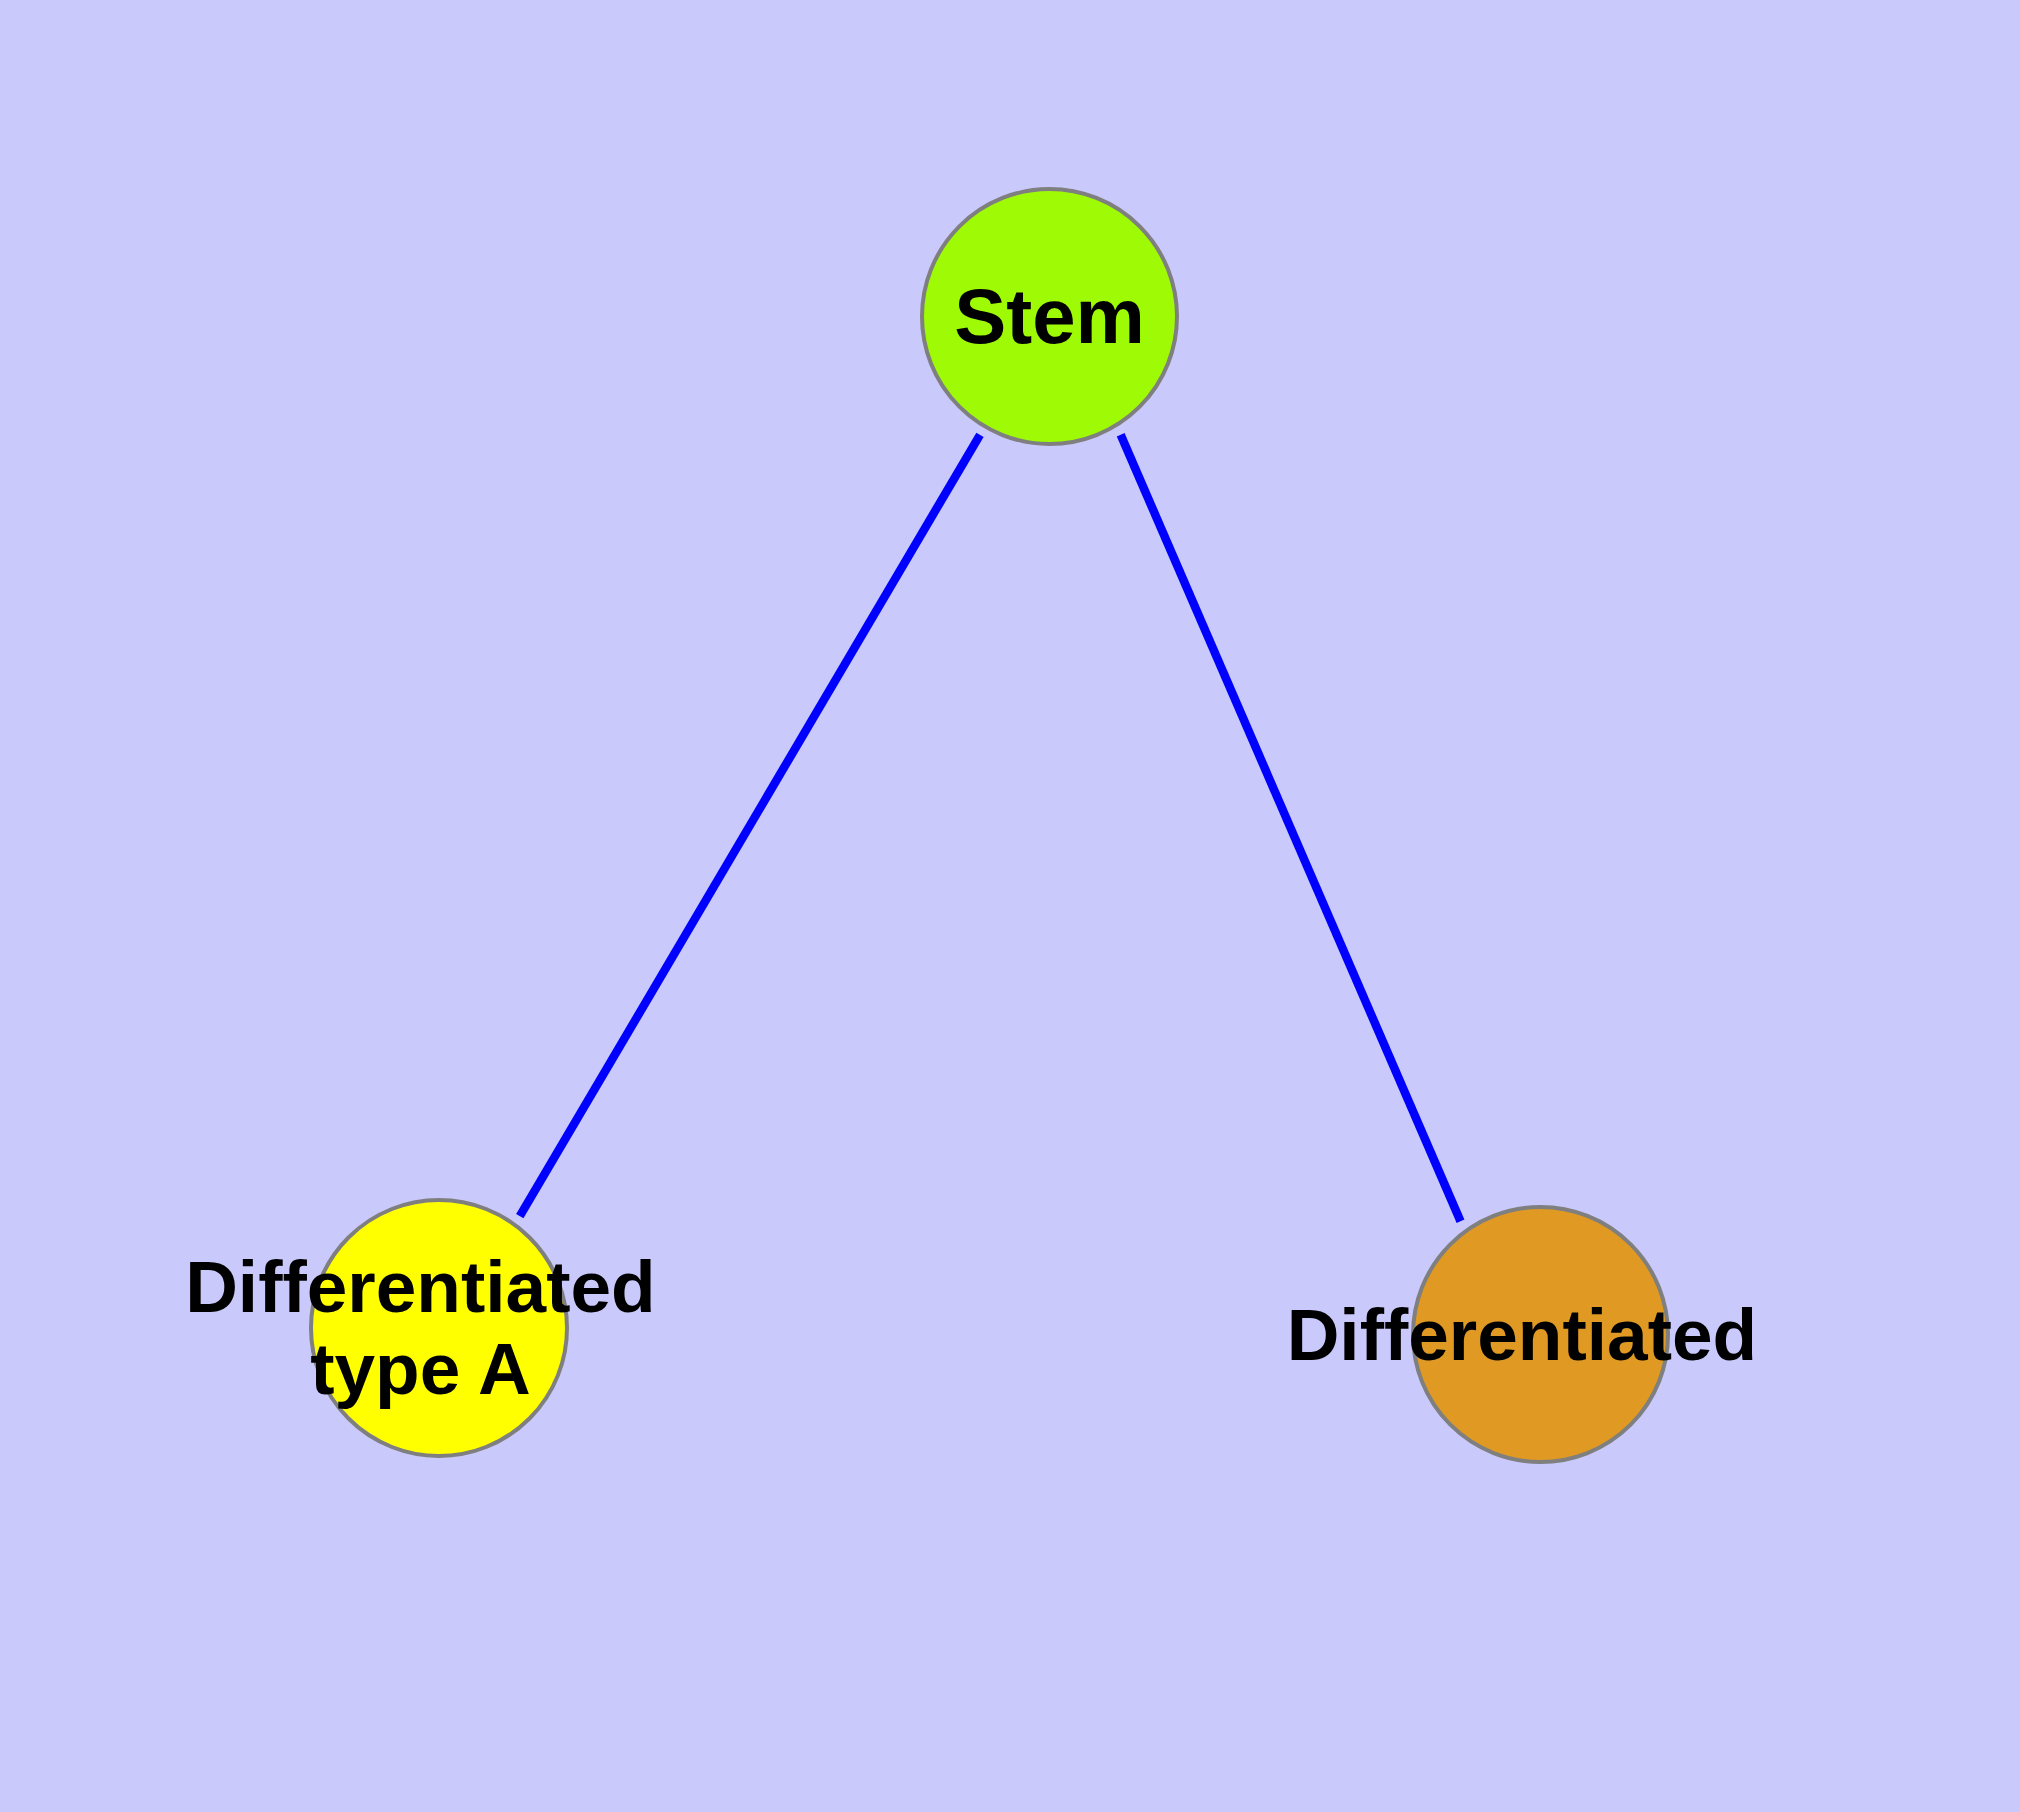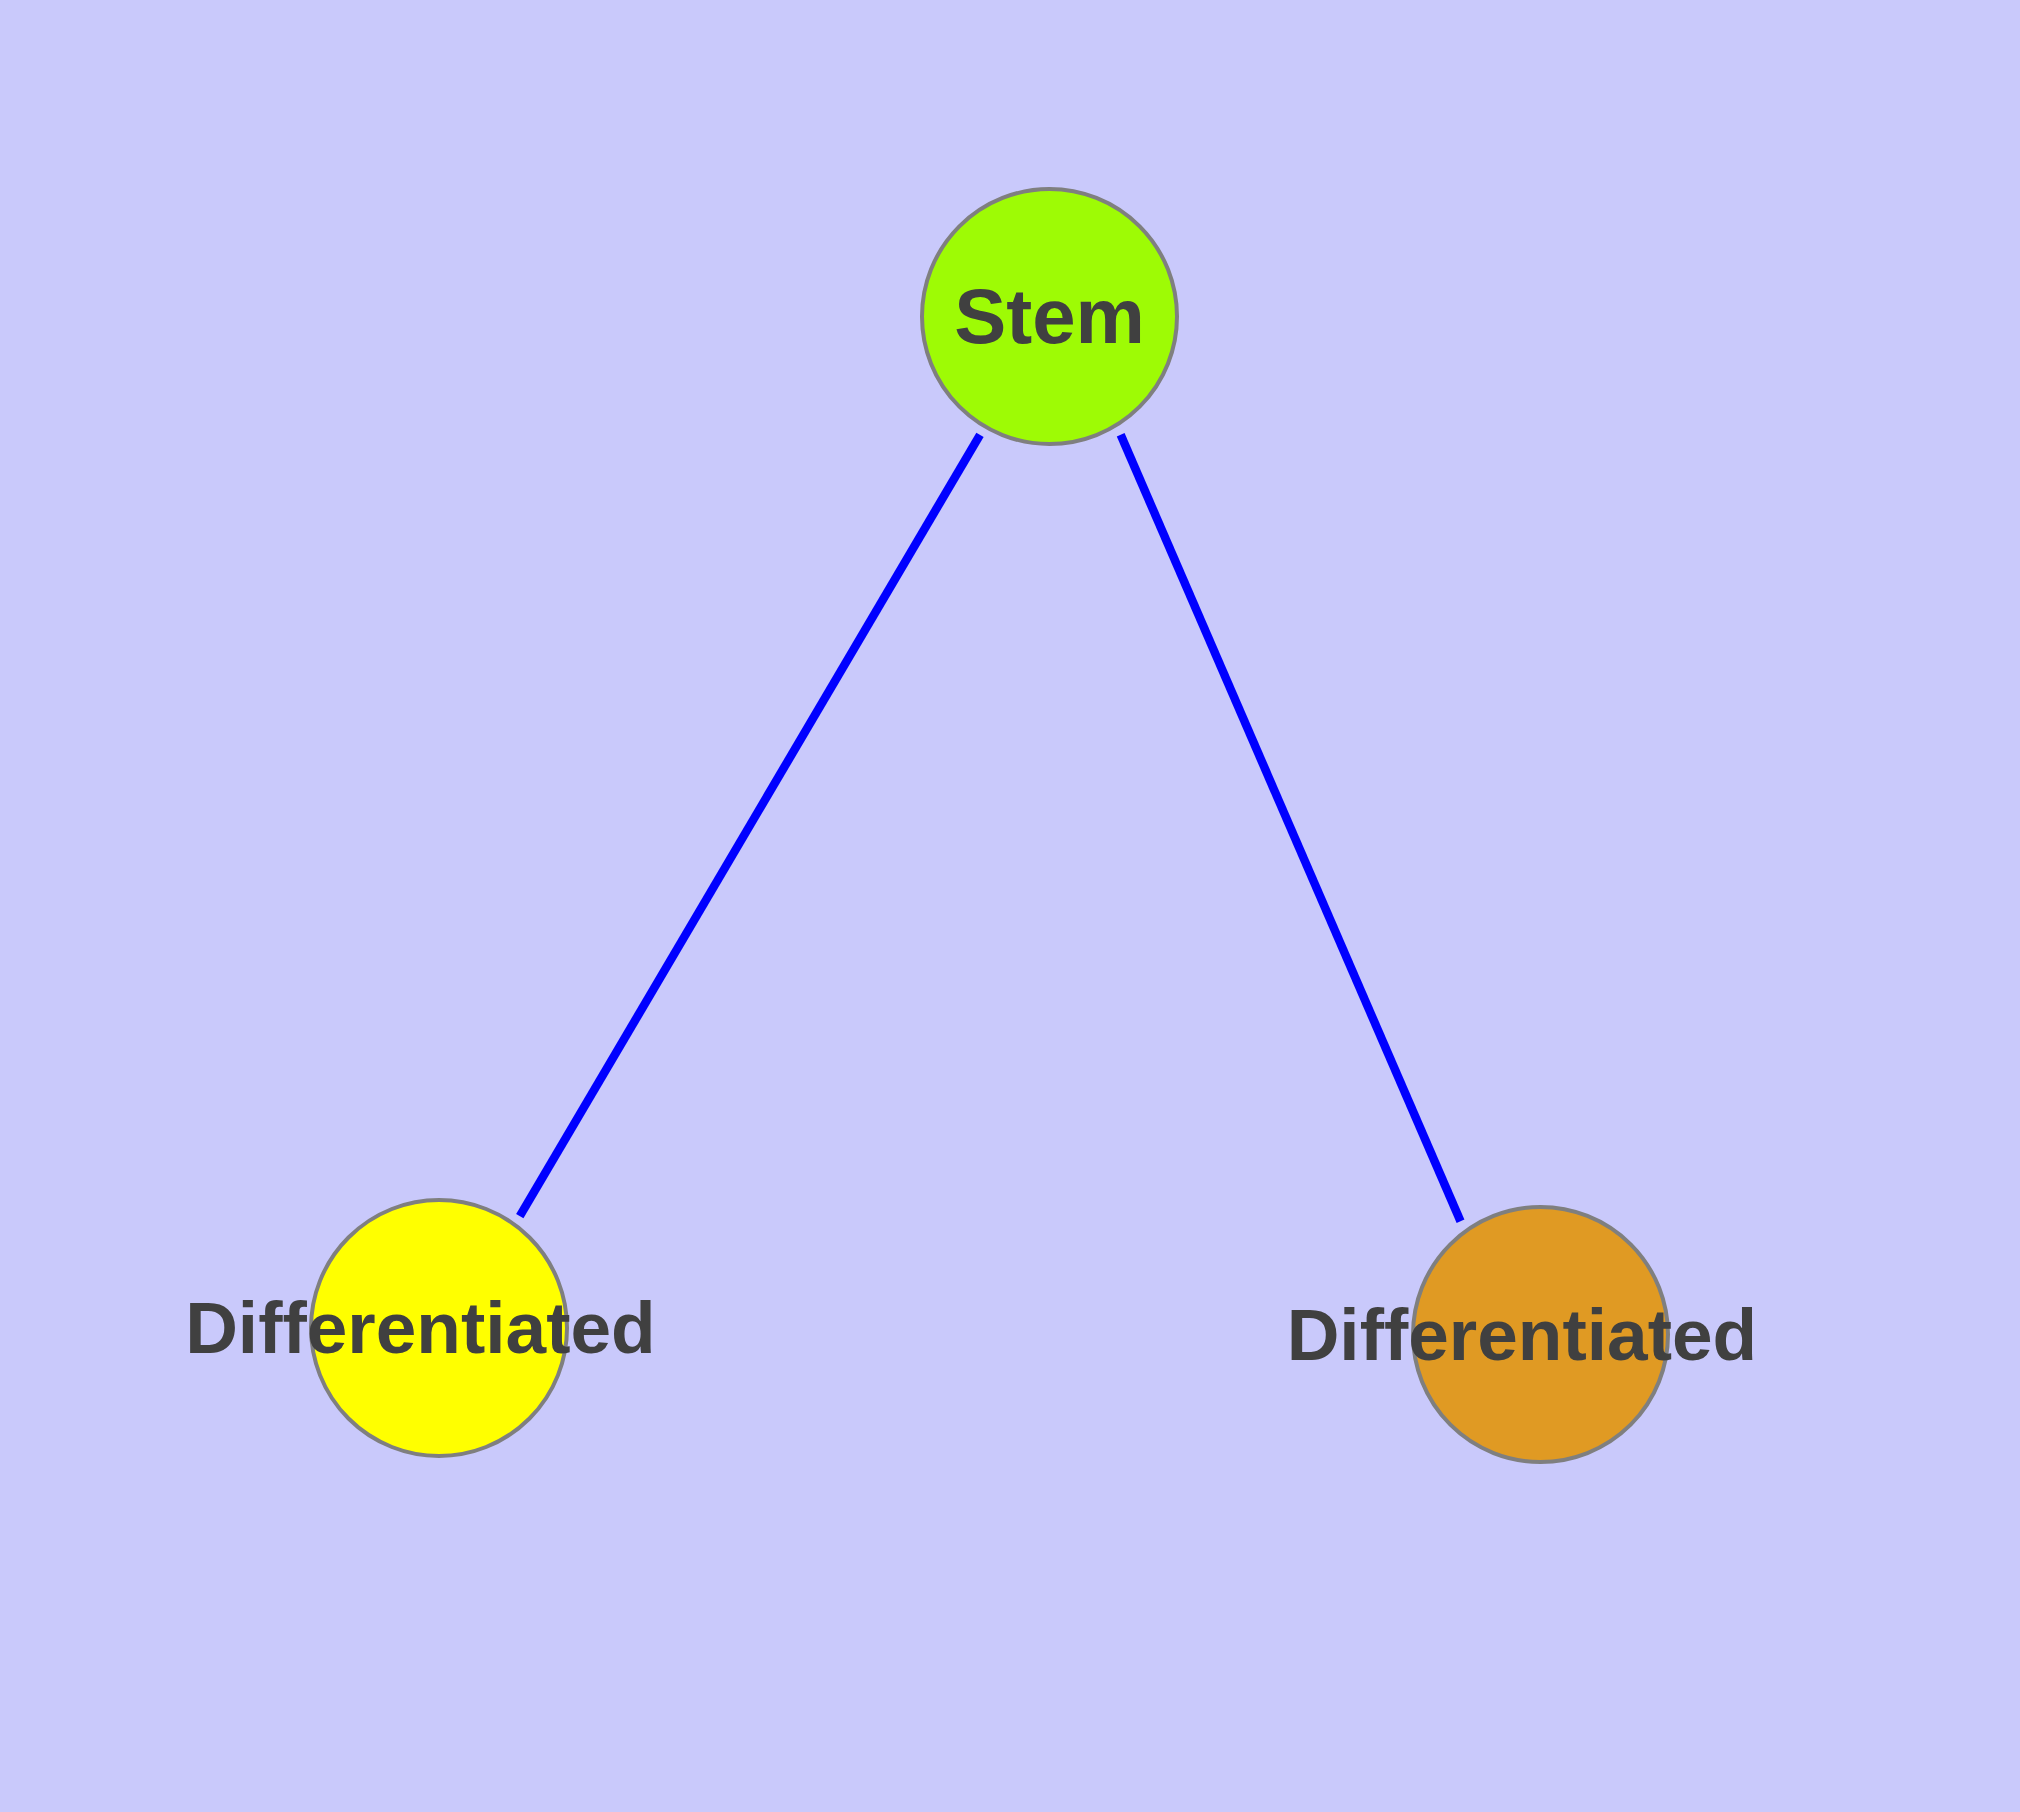--- a/index.html
+++ b/index.html
@@ -32,21 +32,21 @@
     box-sizing: border-box;
     border: 4.2px solid #7f7f7f;
   }
   .node-label {
     position: absolute;
     left: 50%;
     top: 50%;
     transform: translate(-50%, -50%);
     white-space: nowrap;
     text-align: center;
-    color: #404040;
+    color: #000000;
     font-family: "Liberation Sans", sans-serif;
     font-weight: bold;
     line-height: 1.12;
     pointer-events: none;
   }
   #node-stem {
     left: 920px;
     top: 187px;
     width: 259px;
     height: 259px;
@@ -88,20 +88,21 @@
     <line id="edge-stem-diff-b" x1="1322" y1="513" x2="1723" y2="1441" stroke="#0000ff" stroke-width="10" stroke-linecap="butt"></line>
   </svg>
 
   <div class="graph-node" id="node-stem">
     <div class="node-label">Stem</div>
   </div>
 
   <div class="graph-node" id="node-diff-a">
     <div class="node-label">
       <div>Differentiated</div>
+      <div>type A</div>
     </div>
   </div>
 
   <div class="graph-node" id="node-diff-b">
     <div class="node-label">
       <div>Differentiated</div>
     </div>
   </div>
 
 </div>

